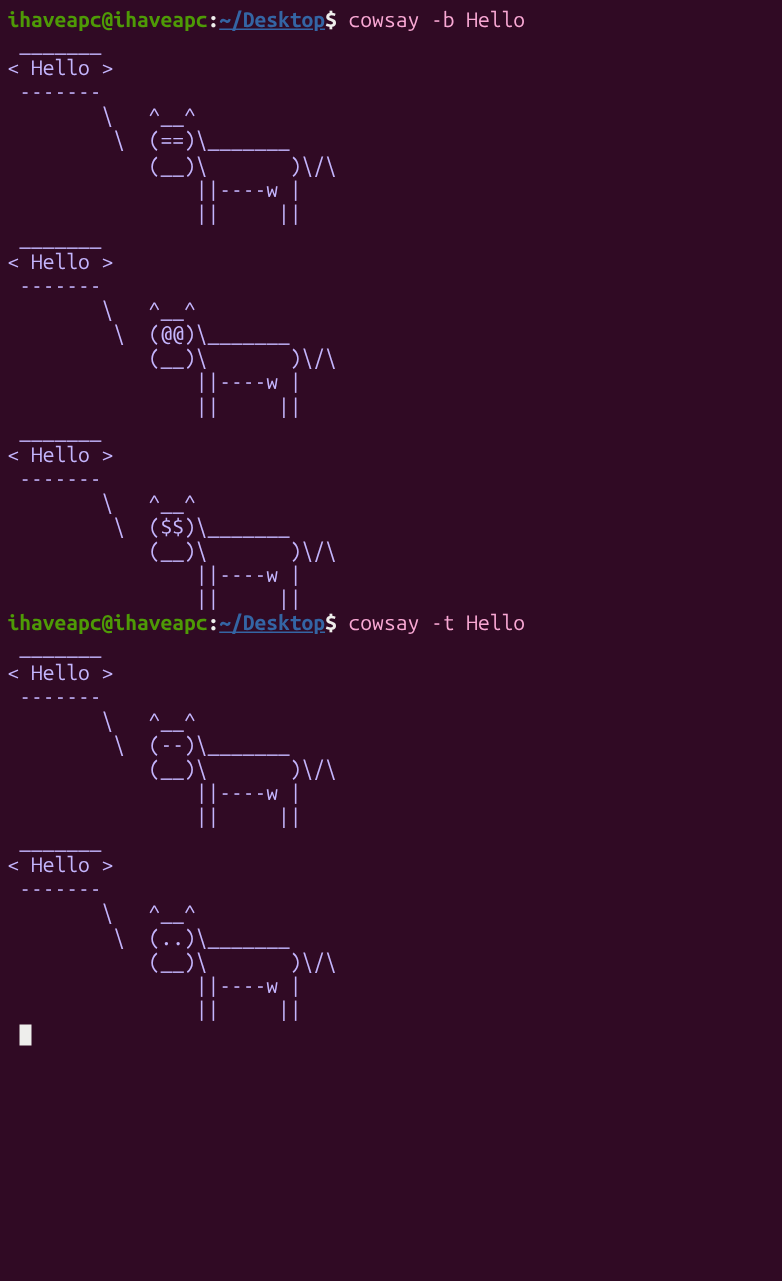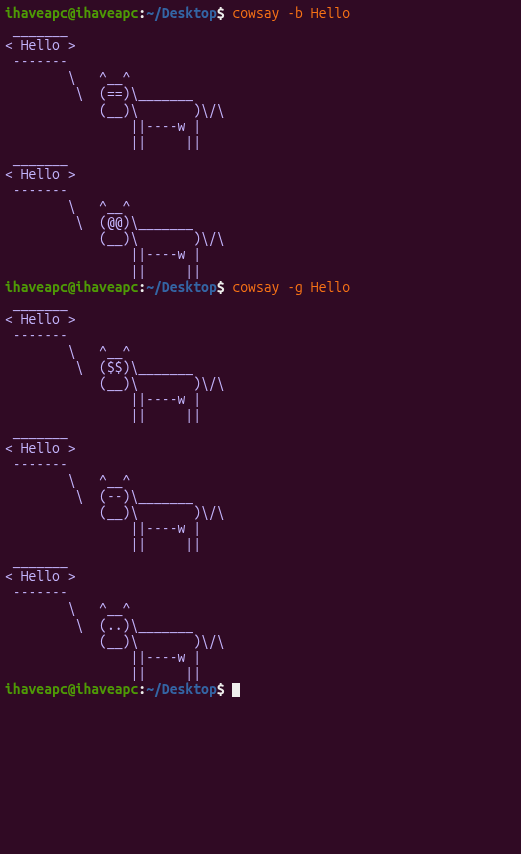--- a/index.html
+++ b/index.html
@@ -10,23 +10,23 @@
       font-family: 'Ubuntu Mono', 'DejaVu Sans Mono', monospace;
       font-size: 14px;
       line-height: 1.15;
       width: 521px;
       box-sizing: border-box;
     }
     .user { color: #4e9a06; font-weight: bold; }
     .at { color: #4e9a06; font-weight: bold; }
     .host { color: #4e9a06; font-weight: bold; }
     .colon { color: #eeeeec; font-weight: bold; }
-    .path { color: #3465a4; font-weight: bold; }
+    .path { color: #3465a4; font-weight: bold; text-decoration: underline; }
     .dollar { color: #eeeeec; font-weight: bold; }
-    .cmd { color: #f97316; }
+    .cmd { color: #f9a8d4; }
     .output { color: #c4b5fd; white-space: pre; }
     .prompt-line { white-space: pre; }
     .cursor {
       display: inline-block;
       width: 8px;
       height: 14px;
       background-color: #eeeeec;
       vertical-align: middle;
     }
   </style>
@@ -44,39 +44,39 @@
                 ||----w |
                 ||     ||</div>
     <div class="output"> _______
 &lt; Hello &gt;
  -------
         \   ^__^
          \  (@@)\_______
             (__)\       )\/\
                 ||----w |
                 ||     ||</div>
-    <div class="prompt-line"><span class="prompt-line"><span class="user">ihaveapc</span><span class="at">@</span><span class="host">ihaveapc</span><span class="colon">:</span><span class="path">~/Desktop</span><span class="dollar">$</span></span><span class="cmd"> cowsay -g Hello</span></div>
     <div class="output"> _______
 &lt; Hello &gt;
  -------
         \   ^__^
          \  ($$)\_______
             (__)\       )\/\
                 ||----w |
                 ||     ||</div>
+    <div class="prompt-line"><span class="prompt-line"><span class="user">ihaveapc</span><span class="at">@</span><span class="host">ihaveapc</span><span class="colon">:</span><span class="path">~/Desktop</span><span class="dollar">$</span></span><span class="cmd"> cowsay -t Hello</span></div>
     <div class="output"> _______
 &lt; Hello &gt;
  -------
         \   ^__^
          \  (--)\_______
             (__)\       )\/\
                 ||----w |
                 ||     ||</div>
     <div class="output"> _______
 &lt; Hello &gt;
  -------
         \   ^__^
          \  (..)\_______
             (__)\       )\/\
                 ||----w |
                 ||     ||</div>
-    <div class="prompt-line"><span class="prompt-line"><span class="user">ihaveapc</span><span class="at">@</span><span class="host">ihaveapc</span><span class="colon">:</span><span class="path">~/Desktop</span><span class="dollar">$</span></span><span class="cmd"> </span><span class="cursor"></span></div>
+    <div class="prompt-line"><span class="cmd"> </span><span class="cursor"></span></div>
   </div>
 
 </body></html>

